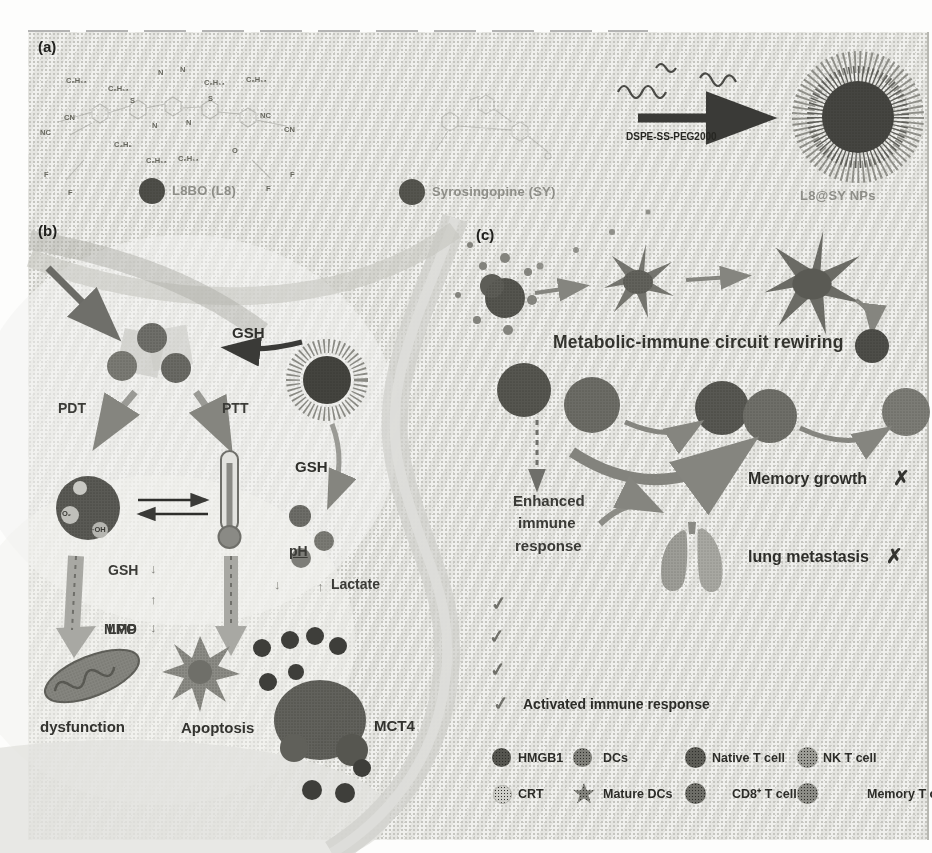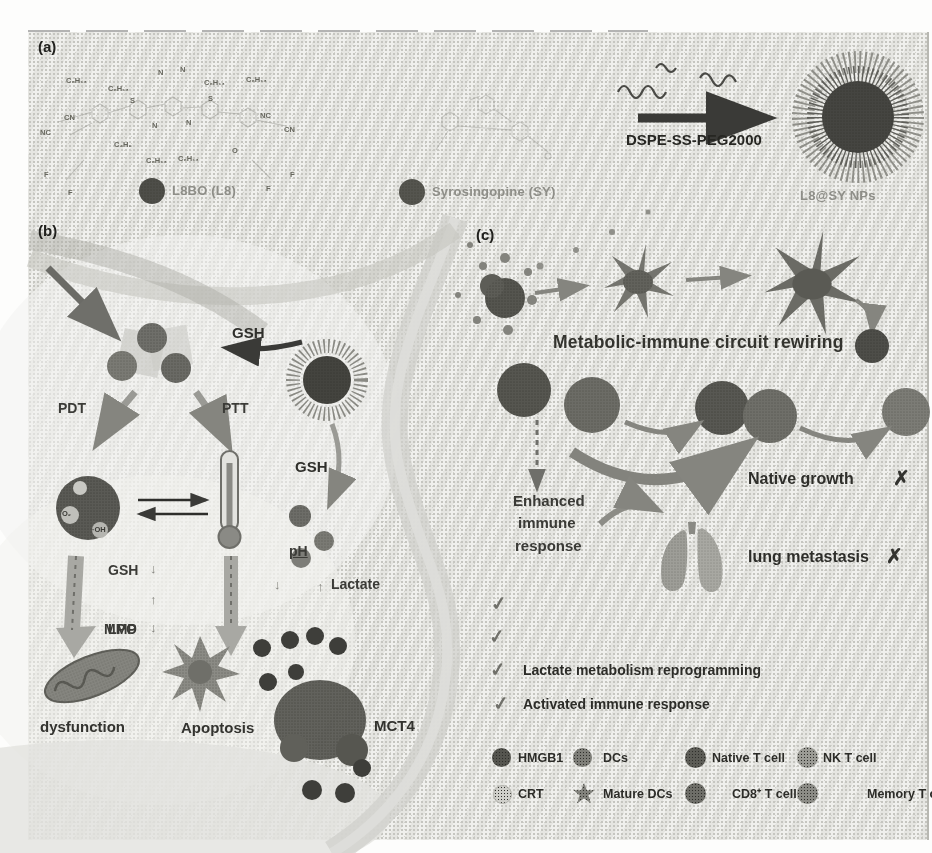--- a/index.html
+++ b/index.html
@@ -280,21 +280,21 @@
       <span class="atom" style="left: 146px; top: 156px;">C₆H₁₃</span>
       <span class="atom" style="left: 178px; top: 154px;">C₆H₁₃</span>
       <span class="atom" style="left: 232px; top: 146px;">O</span>
       <span class="atom" style="left: 44px; top: 170px;">F</span>
       <span class="atom" style="left: 290px; top: 170px;">F</span>
       <span class="atom" style="left: 68px; top: 188px;">F</span>
       <span class="atom" style="left: 266px; top: 184px;">F</span>
     </div>
   <div class="t faintlbl z2" style="left:172px;top:184px;">L8BO (L8)</div>
   <div class="t faintlbl z2" style="left:432px;top:185px;">Syrosingopine (SY)</div>
-  <div class="t b z2" style="left:626px;top:131px;font-size:15px;color:#262622;">DSPE-SS-PEG2000</div>
+  <div class="t b z2" style="left:626px;top:131px;font-size:10px;color:#262622;">DSPE-SS-PEG2000</div>
   <div class="t faintlbl z2" style="left:800px;top:189px;">L8@SY NPs</div>
 
   <div class="t b z2" style="left:232px;top:324px;font-size:15px;">GSH</div>
   <div class="t b z2" style="left:58px;top:400px;font-size:14px;color:#3b3b37;">PDT</div>
   <div class="t b z2" style="left:222px;top:400px;font-size:14px;color:#3b3b37;">PTT</div>
   <div class="t b z2" style="left:295px;top:458px;font-size:15px;">GSH</div>
 
   <div class="t z2" style="left:62px;top:510px;font-size:7.5px;font-weight:bold;color:#3a3a36;">O₂</div>
   <div class="t z2" style="left:92px;top:526px;font-size:7.5px;font-weight:bold;color:#3a3a36;">·OH</div>
 
@@ -313,29 +313,28 @@
   <div class="t b z2" style="left:40px;top:718px;font-size:15px;color:#33332f;">dysfunction</div>
   <div class="t b z2" style="left:181px;top:719px;font-size:15px;color:#33332f;">Apoptosis</div>
   <div class="t b z2" style="left:374px;top:717px;font-size:15px;color:#33332f;">MCT4</div>
 
   <div class="t b z2" style="left:553px;top:332px;font-size:17.5px;color:#34342f;letter-spacing:.2px;">Metabolic-immune circuit rewiring</div>
 
   <div class="t b z2" style="left:513px;top:492px;font-size:15px;color:#3a3a36;">Enhanced</div>
   <div class="t b z2" style="left:518px;top:514px;font-size:15px;color:#3a3a36;">immune</div>
   <div class="t b z2" style="left:515px;top:537px;font-size:15px;color:#3a3a36;">response</div>
 
-  <div class="t b z2" style="left:748px;top:470px;font-size:16px;color:#2e2e2a;">Native growth</div>
+  <div class="t b z2" style="left:748px;top:470px;font-size:16px;color:#2e2e2a;">Memory growth</div>
   <div class="t cross z2" style="left:893px;top:467px;">✗</div>
   <div class="t b z2" style="left:748px;top:548px;font-size:16px;color:#2e2e2a;">lung metastasis</div>
   <div class="t cross z2" style="left:886px;top:545px;">✗</div>
 
   <div class="t check z2" style="left:491px;top:593px;">✓</div>
   <div class="t check z2" style="left:489px;top:626px;">✓</div>
   <div class="t check z2" style="left:490px;top:659px;">✓</div>
-  <div class="t chk-text z2" style="left:523px;top:662px;">Lactate metabolism reprogramming</div>
   <div class="t check z2" style="left:493px;top:693px;">✓</div>
   <div class="t chk-text z2" style="left:523px;top:696px;">Activated immune response</div>
 
   <div class="leg-marker z2" style="left:492px;top:748px;width:19px;height:19px;background-color:#55554f;"></div>
   <div class="t leg-label z2" style="left:518px;top:751px;">HMGB1</div>
   <div class="leg-marker z2" style="left:573px;top:748px;width:19px;height:19px;background-color:#7e7e78;"></div>
   <div class="t leg-label z2" style="left:603px;top:751px;">DCs</div>
   <div class="leg-marker z2" style="left:685px;top:747px;width:21px;height:21px;background-color:#5c5c56;"></div>
   <div class="t leg-label z2" style="left:712px;top:751px;">Native T cell</div>
   <div class="leg-marker z2" style="left:797px;top:747px;width:21px;height:21px;background-color:#9b9b95;"></div>

